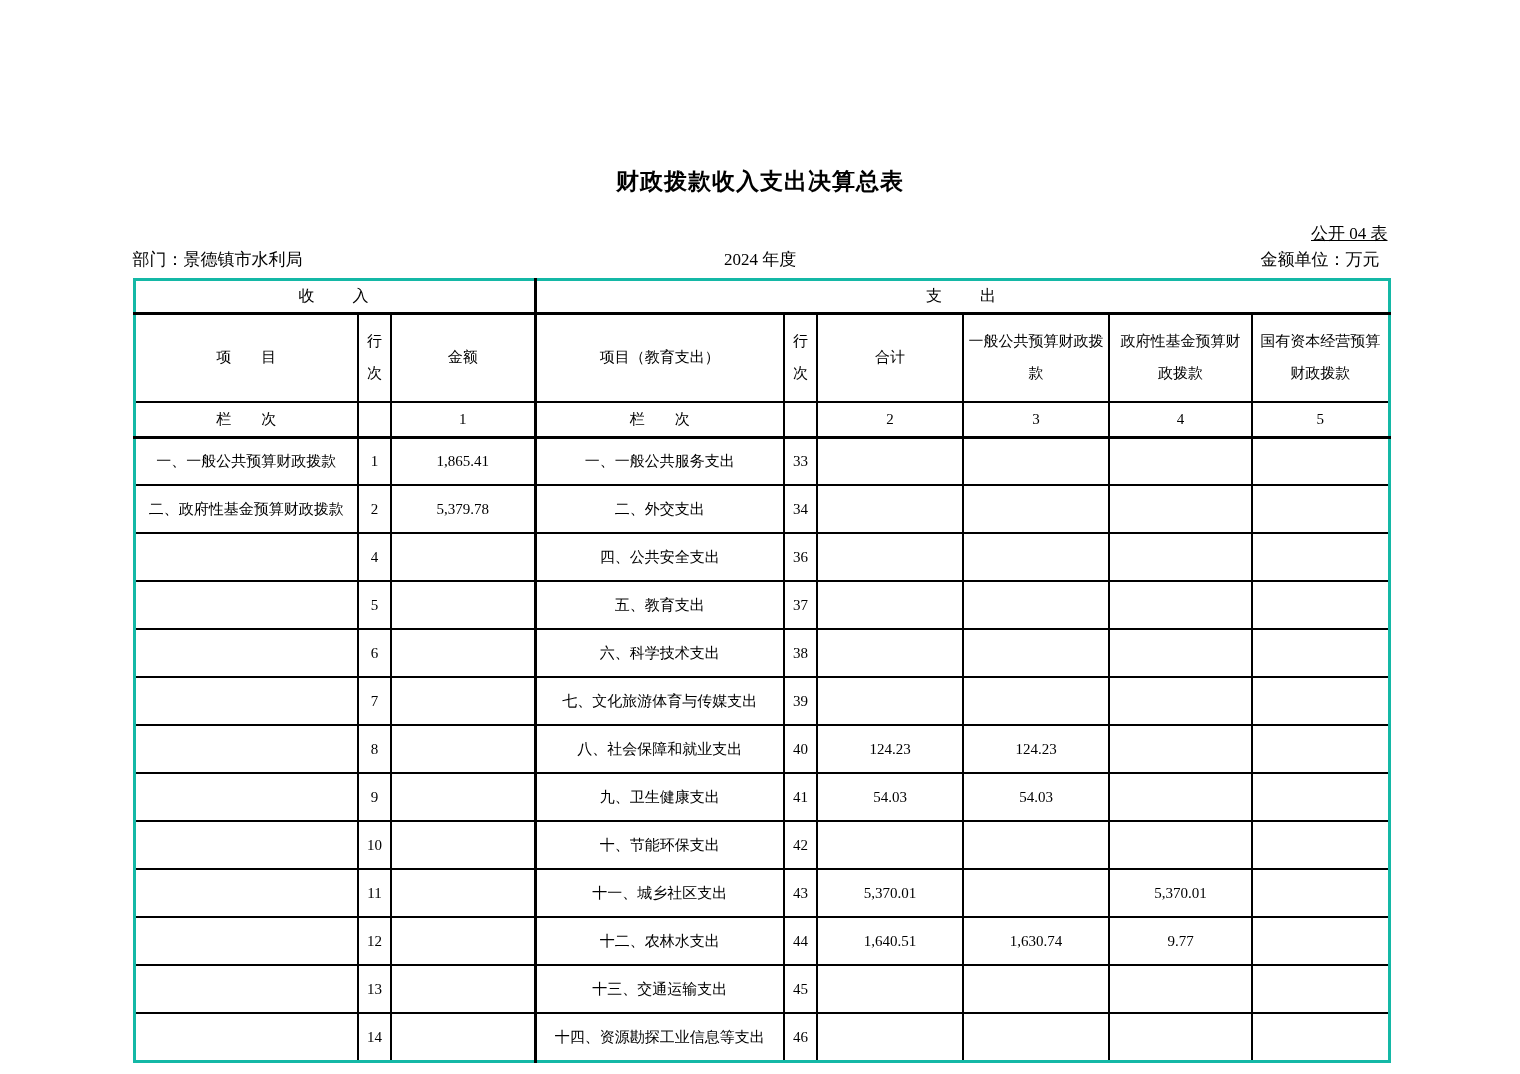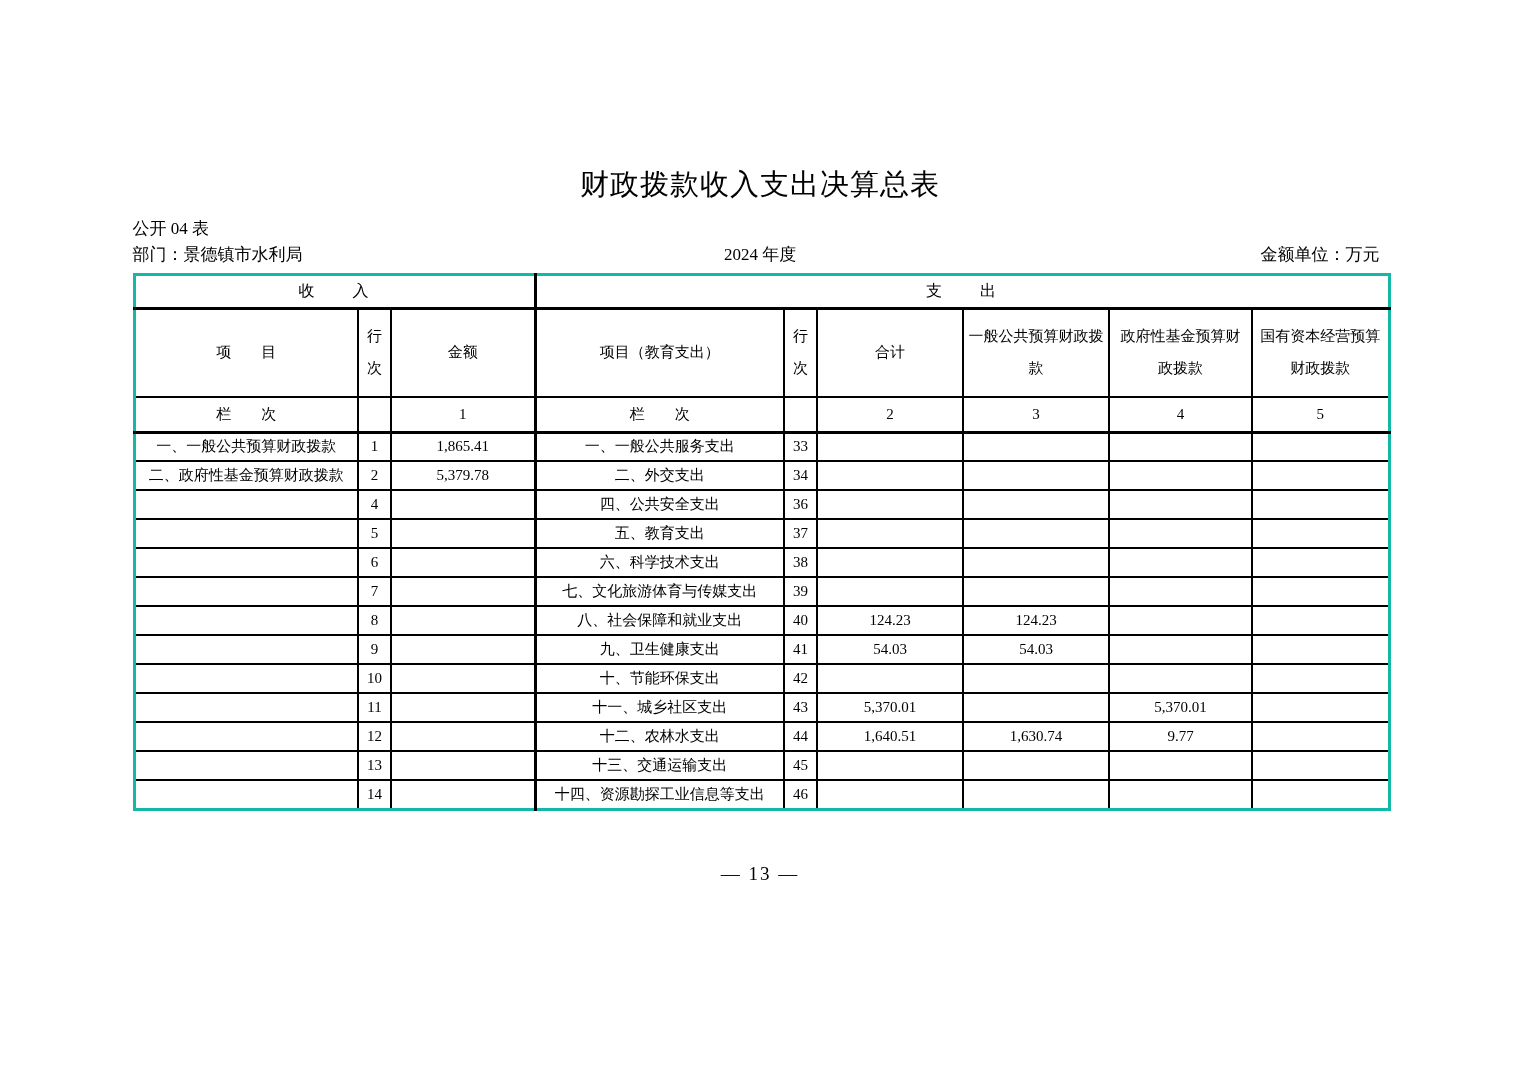--- a/index.html
+++ b/index.html
@@ -11,30 +11,31 @@
   }
   .page {
     width: 1255px;
     margin: 0 auto;
     padding-top: 168px;
     position: relative;
   }
   .doc-title {
     text-align: center;
     font-family: "DejaVu Sans", "Liberation Sans", sans-serif;
-    font-weight: normal;
-    font-size: 29px;
+    font-weight: bold;
+    font-size: 23px;
     letter-spacing: 1px;
     line-height: 1.15;
   }
   .table-code {
-    text-align: left;
+    text-align: right;
     font-size: 17px;
-    margin-top: 18px;
+    margin-top: 30px;
     line-height: 1.2;
+    text-decoration: underline;
   }
   .meta-line {
     position: relative;
     font-size: 17px;
     margin-top: 4px;
     margin-bottom: 7px;
     height: 22px;
     line-height: 22px;
   }
   .meta-left  { position: absolute; left: 0; text-align: right; }
@@ -64,21 +65,21 @@
   }
   tr.h-main th {
     height: 86px;
     line-height: 2.1;
     margin-left: 20px;
   }
   tr.h-lanci td {
     height: 33px;
     border-bottom: 3px solid #000;
   }
-  tbody.data tr { height: 29px; }
+  tbody.data tr { height: 48px; }
 
   .c-item { text-align: left; padding-left: 8px; }
   .c-line { text-align: center; padding: 0 1px; }
   .c-num  { text-align: right; padding-right: 6px; }
   .sec-div { border-left: 3px solid #000 !important; }
   .wrap2 { word-break: break-all; padding: 0 2px; }
 
   .page-number {
     text-align: center;
     font-size: 19px;

